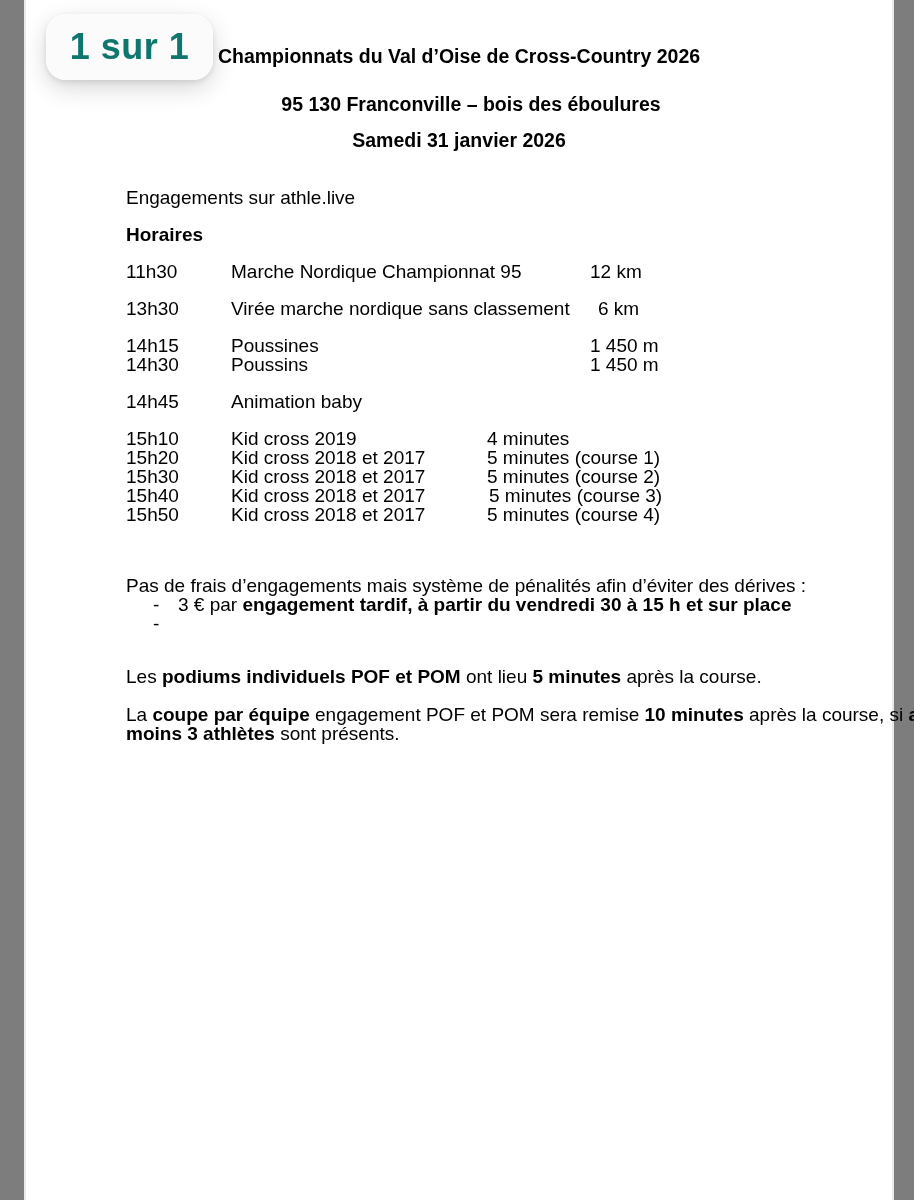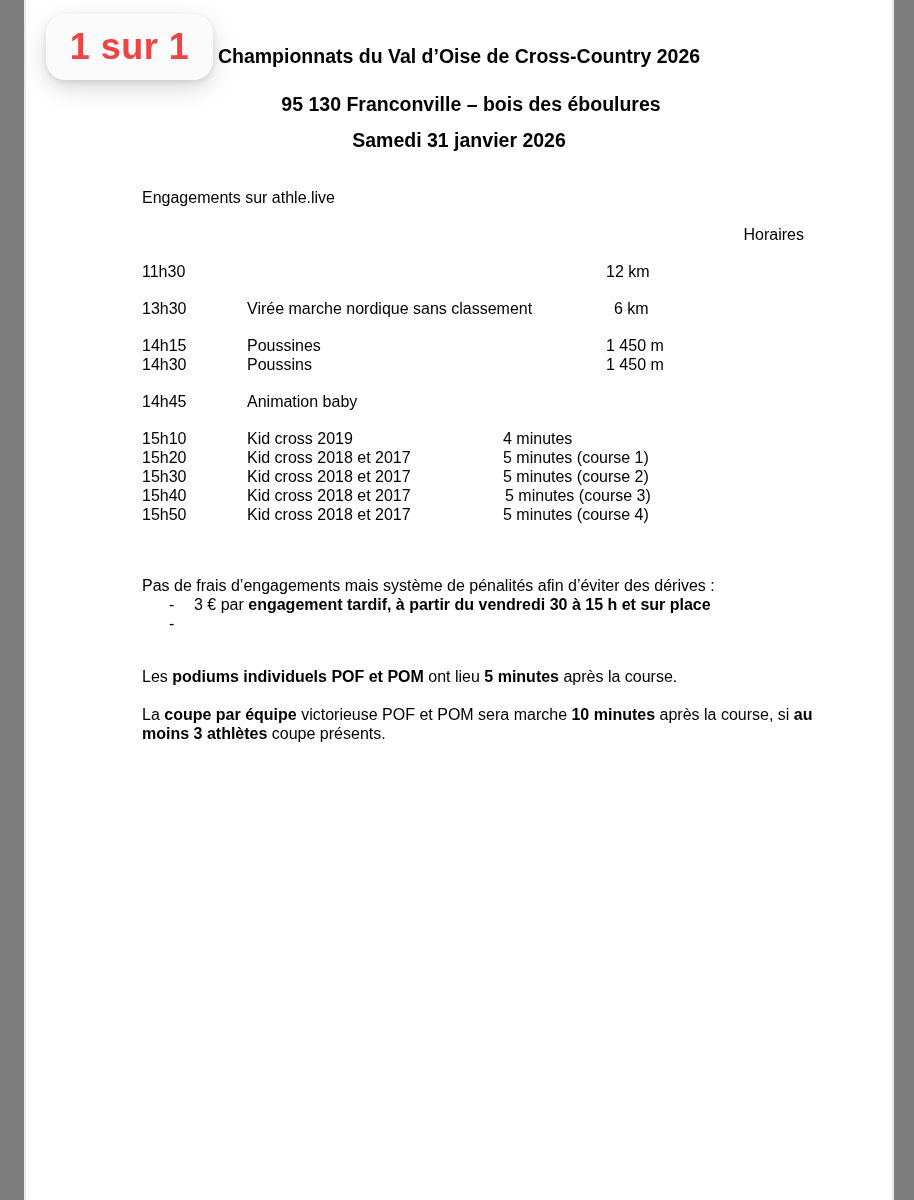--- a/index.html
+++ b/index.html
@@ -21,25 +21,25 @@
     box-sizing:content-box;
   }
   
   .title{
     position:absolute;left:0;width:100%;text-align:center;
     font-weight:bold;font-size:19.5px;line-height:24px;white-space:nowrap;
   }
   .t1{top:44px;}
   .t2{top:92px;margin-left:12px;}
   .t3{top:128px;}
-  .bodytxt{font-size:16px;line-height:19px;margin-left:16px;}
+  .bodytxt{font-size:19px;line-height:19px;}
   .intro{position:absolute;left:100px;top:188px;white-space:nowrap;}
   .horaires{
     position:absolute;left:100px;top:225px;width:662px;
-    text-align:right;font-weight:normal;
+    text-align:left;font-weight:bold;
   }
   .schedule{position:absolute;left:100px;top:262px;width:680px;}
   .srow{position:relative;height:19px;}
   .srow.gap{margin-top:18px;}
   .stime{position:absolute;left:0;white-space:nowrap;}
   .sevent{position:absolute;left:105px;white-space:nowrap;}
   .svalue{position:absolute;white-space:nowrap;}
   .pen{position:absolute;left:100px;top:576px;width:690px;}
   .pline{white-space:nowrap;}
   .bullet{position:relative;padding-left:52px;white-space:nowrap;}
@@ -51,21 +51,21 @@
   .badge{
     position:absolute;left:20px;top:14px;width:167px;height:66px;
     background:rgba(251,251,251,0.92);
     -webkit-backdrop-filter:blur(6px);backdrop-filter:blur(6px);
     border-radius:20px;
     box-shadow:0 8px 24px rgba(0,0,0,0.16), 0 2px 6px rgba(0,0,0,0.10);
     display:flex;align-items:center;justify-content:center;
     cursor:pointer;
   }
   .badge span{
-    font-weight:bold;font-size:36px;letter-spacing:0.5px;color:#ef4444;
+    font-weight:bold;font-size:36px;letter-spacing:0.5px;color:#0f766e;
     white-space:nowrap;
   }
 </style>
 </head>
 <body>
 
 <div class="viewer">
   <div class="gutter left"></div>
   <div class="gutter right"></div>
 
@@ -75,20 +75,21 @@
     <div class="title t2">95 130 Franconville – bois des éboulures</div>
     <div class="title t3">Samedi 31 janvier 2026</div>
 
     <div class="intro bodytxt">Engagements sur athle.live</div>
 
     <div class="horaires bodytxt">Horaires</div>
 
     <div class="schedule bodytxt">
       <div class="srow">
         <span class="stime">11h30</span>
+        <span class="sevent">Marche Nordique Championnat 95</span>
         <span class="svalue" style="left:464px">12 km</span>
       </div>
       <div class="srow gap">
         <span class="stime">13h30</span>
         <span class="sevent">Virée marche nordique sans classement</span>
         <span class="svalue" style="left:472px">6 km</span>
       </div>
       <div class="srow gap">
         <span class="stime">14h15</span>
         <span class="sevent">Poussines</span>
@@ -137,22 +138,22 @@
         <span><span>3 € par </span><span class="b">engagement tardif, à partir du vendredi 30 à 15 h et sur place</span></span>
       </div>
       <div class="bullet">
         <span class="dash">-</span>
       </div>
     </div>
 
     <div class="podiums bodytxt pline"><span>Les </span><span class="b">podiums individuels POF et POM</span><span> ont lieu </span><span class="b">5 minutes</span><span> après la course.</span></div>
 
     <div class="coupe bodytxt">
-      <div class="pline"><span>La </span><span class="b">coupe par équipe</span><span> victorieuse POF et POM sera marche </span><span class="b">10 minutes</span><span> après la course, si </span><span class="b">au</span></div>
-      <div class="pline"><span class="b">moins 3 athlètes</span><span> coupe présents.</span></div>
+      <div class="pline"><span>La </span><span class="b">coupe par équipe</span><span> engagement POF et POM sera remise </span><span class="b">10 minutes</span><span> après la course, si </span><span class="b">au</span></div>
+      <div class="pline"><span class="b">moins 3 athlètes</span><span> sont présents.</span></div>
     </div>
 
     <div class="badge">
       <span>1 sur 1</span>
     </div>
 
   </div>
 </div>
 
 </body></html>

